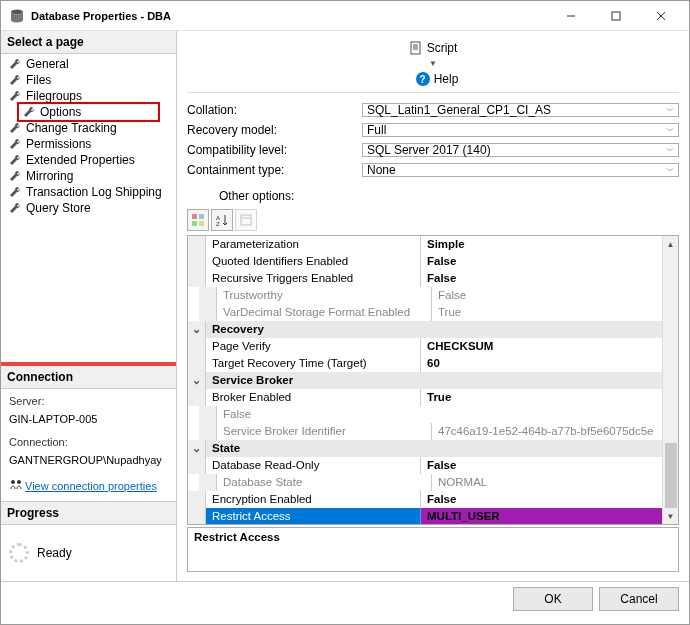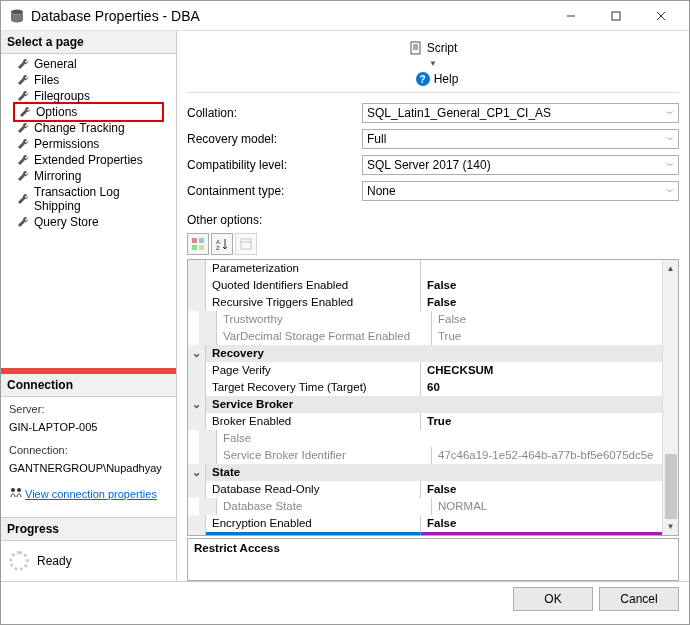--- a/index.html
+++ b/index.html
@@ -19,21 +19,21 @@
     align-items: center;
     padding: 0 6px 0 8px;
     background: #fff;
     border-bottom: 1px solid #e0e0e0;
   }
   .titlebar-icon {
     width: 16px; height: 16px;
     margin-right: 6px;
     display:inline-block;
   }
-  .titlebar-title { flex: 1; font-size: 14px; }
+  .titlebar-title { flex: 1; font-size: 11px; font-weight: bold; }
   .winbtn {
     width: 45px; height: 29px;
     display:flex; align-items:center; justify-content:center;
     color:#555;
   }
   .winbtn svg { width:10px; height:10px; }
 
   .body {
     display:flex;
     height: 550px;
@@ -44,44 +44,44 @@
     display:flex; flex-direction:column;
     background:#fff;
   }
   .panel-header {
     background:#f0f0f0;
     padding:4px 6px;
     font-weight:bold;
     border-bottom:1px solid #ccc;
   }
   .pagelist {
-    padding: 2px 12px;
+    padding: 2px 4px;
     height: 195px;
     overflow:hidden;
   }
   .page-item {
     display:flex; align-items:center;
     padding:1px 4px;
     gap:4px;
     cursor:default;
   }
   .page-item svg { width:13px; height:13px; flex:none; }
   .options-hl {
     border:2px solid #d00;
-    margin:-2px 0;
+    margin:-2px 12px;
   }
   .conn-block {
-    border-top:6px solid #ef4444;
-    padding-bottom:8px;
+    border-top:4px solid #ef4444;
+    padding-bottom:0;
   }
   .conn-body { padding:4px 8px; font-size:11px; line-height:1.6; }
   .conn-body .lbl { color:#333; }
   .link { color:#0066cc; text-decoration:underline; cursor:pointer; }
   .progress-block { border-top:1px solid #ccc; }
-  .progress-body { padding:10px 8px; display:flex; align-items:center; gap:8px; }
+  .progress-body { padding:18px 8px; display:flex; align-items:center; gap:8px; }
   .spinner {
     width:20px; height:20px;
     border:3px dotted #ccc;
     border-radius:50%;
   }
 
   .maincol {
     flex:1;
     display:flex; flex-direction:column;
     padding: 6px 10px 0 10px;
@@ -99,28 +99,28 @@
   .helpcircle {
     width:14px;height:14px;border-radius:50%;
     background:#0078d7;color:#fff;display:inline-flex;
     align-items:center;justify-content:center;font-size:10px;font-weight:bold;
   }
 
   .formrows { padding:10px 0 4px; }
   .formrow { display:flex; align-items:center; margin-bottom:6px; }
   .formrow .flabel { width:175px; }
   .combo {
-    flex:1; height:20px; border:1px solid #adadad;
+    flex:1; height:14px; border:1px solid #adadad;
     display:flex; align-items:center; padding:0 4px;
     background:#fff; position:relative;
   }
   .combo .ctext { flex:1; }
   .combo .carrow { font-size:8px; color:#555; }
 
-  .other-label { padding:2px 0 4px; }
+  .other-label { padding:2px 0 4px;margin-left:32px; }
   .propgrid-tb {
     display:flex; gap:2px; padding:2px 0 4px;
   }
   .pgbtn {
     width:22px;height:22px;border:1px solid #adadad;
     display:flex;align-items:center;justify-content:center;
     background:#f5f5f5;
   }
   .pgbtn svg{width:14px;height:14px;}
 
@@ -394,20 +394,21 @@
             <line x1="2" y1="5" x2="12" y2="5" stroke="#888"></line>
           </svg>
         </div>
     </div>
 
     <div class="propgrid">
       <div class="propgrid-inner" id="pg">
           <div class="pg-row">
             <div class="pg-expander"></div>
             <div class="pg-name">Parameterization</div>
+            <div class="pg-value pg-bold">Simple</div>
           </div>
           <div class="pg-row">
             <div class="pg-expander"></div>
             <div class="pg-name">Quoted Identifiers Enabled</div>
             <div class="pg-value pg-bold">False</div>
           </div>
           <div class="pg-row">
             <div class="pg-expander"></div>
             <div class="pg-name">Recursive Triggers Enabled</div>
             <div class="pg-value pg-bold">False</div>

